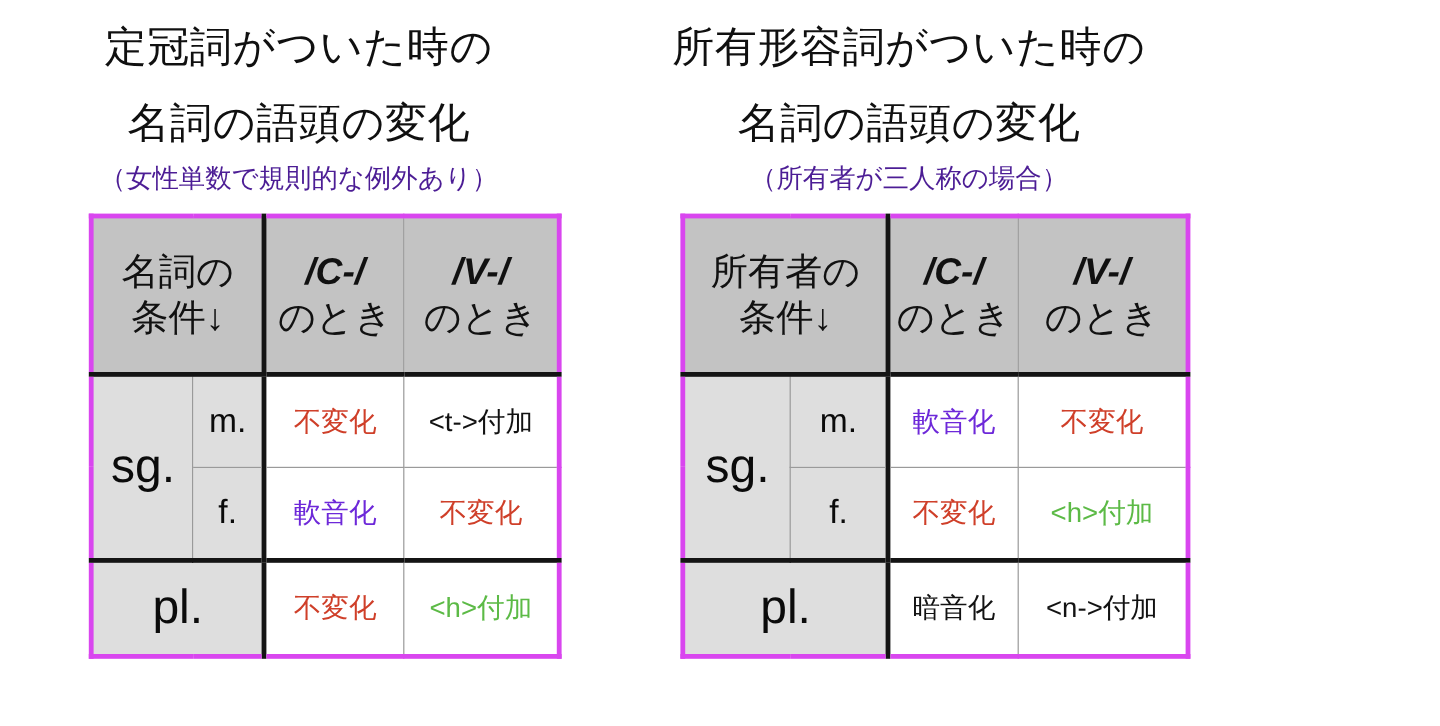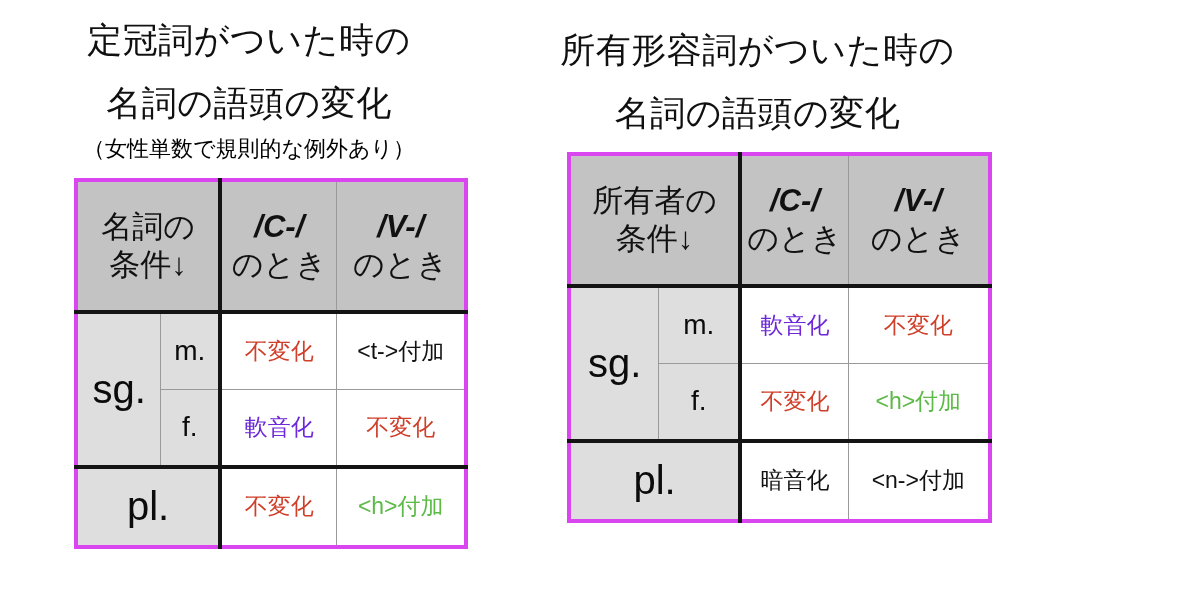--- a/index.html
+++ b/index.html
@@ -25,38 +25,38 @@
     padding: 0;
   }
   .panel {
     width: 600px;
     box-sizing: border-box;
     display: flex;
     flex-direction: column;
     align-items: center;
   }
   .panel-left  { padding: 18px 45px 0 30px; }
-  .panel-right { padding: 28px 28px 0 10px; }
+  .panel-right { padding: 18px 28px 0 10px; }
 
   .title {
     font-size: 35px;
     line-height: 1.28;
     text-align: center;
     letter-spacing: 0.5px;
     color: #101010;
     font-weight: 400;
     white-space: nowrap;
   }
   .title-line2 { margin-top: 18px; }
   .subtitle {
     font-size: 22px;
     line-height: 1.2;
     text-align: center;
     margin-top: 10px;
-    color: #000000;
+    color: #4c1d95;
     white-space: nowrap;
   }
 
   table.grid {
     border-collapse: collapse;
     table-layout: fixed;
     margin-top: 16px;
     border: 4px solid #d946ef;
     margin-left: 44px;
   }
@@ -167,20 +167,21 @@
     </table>
   </div>
 
   <div class="panel panel-right">
     <div class="title">
       <span>所有形容詞がついた時の</span>
     </div>
     <div class="title title-line2">
       <span>名詞の語頭の変化</span>
     </div>
+    <div class="subtitle">（所有者が三人称の場合）</div>
 
     <table class="grid">
       <colgroup>
         <col style="width:110px">
           <col style="width:110px">
         <col style="width:150px">
           <col style="width:195px">
       </colgroup>
       <thead>
         <tr>

